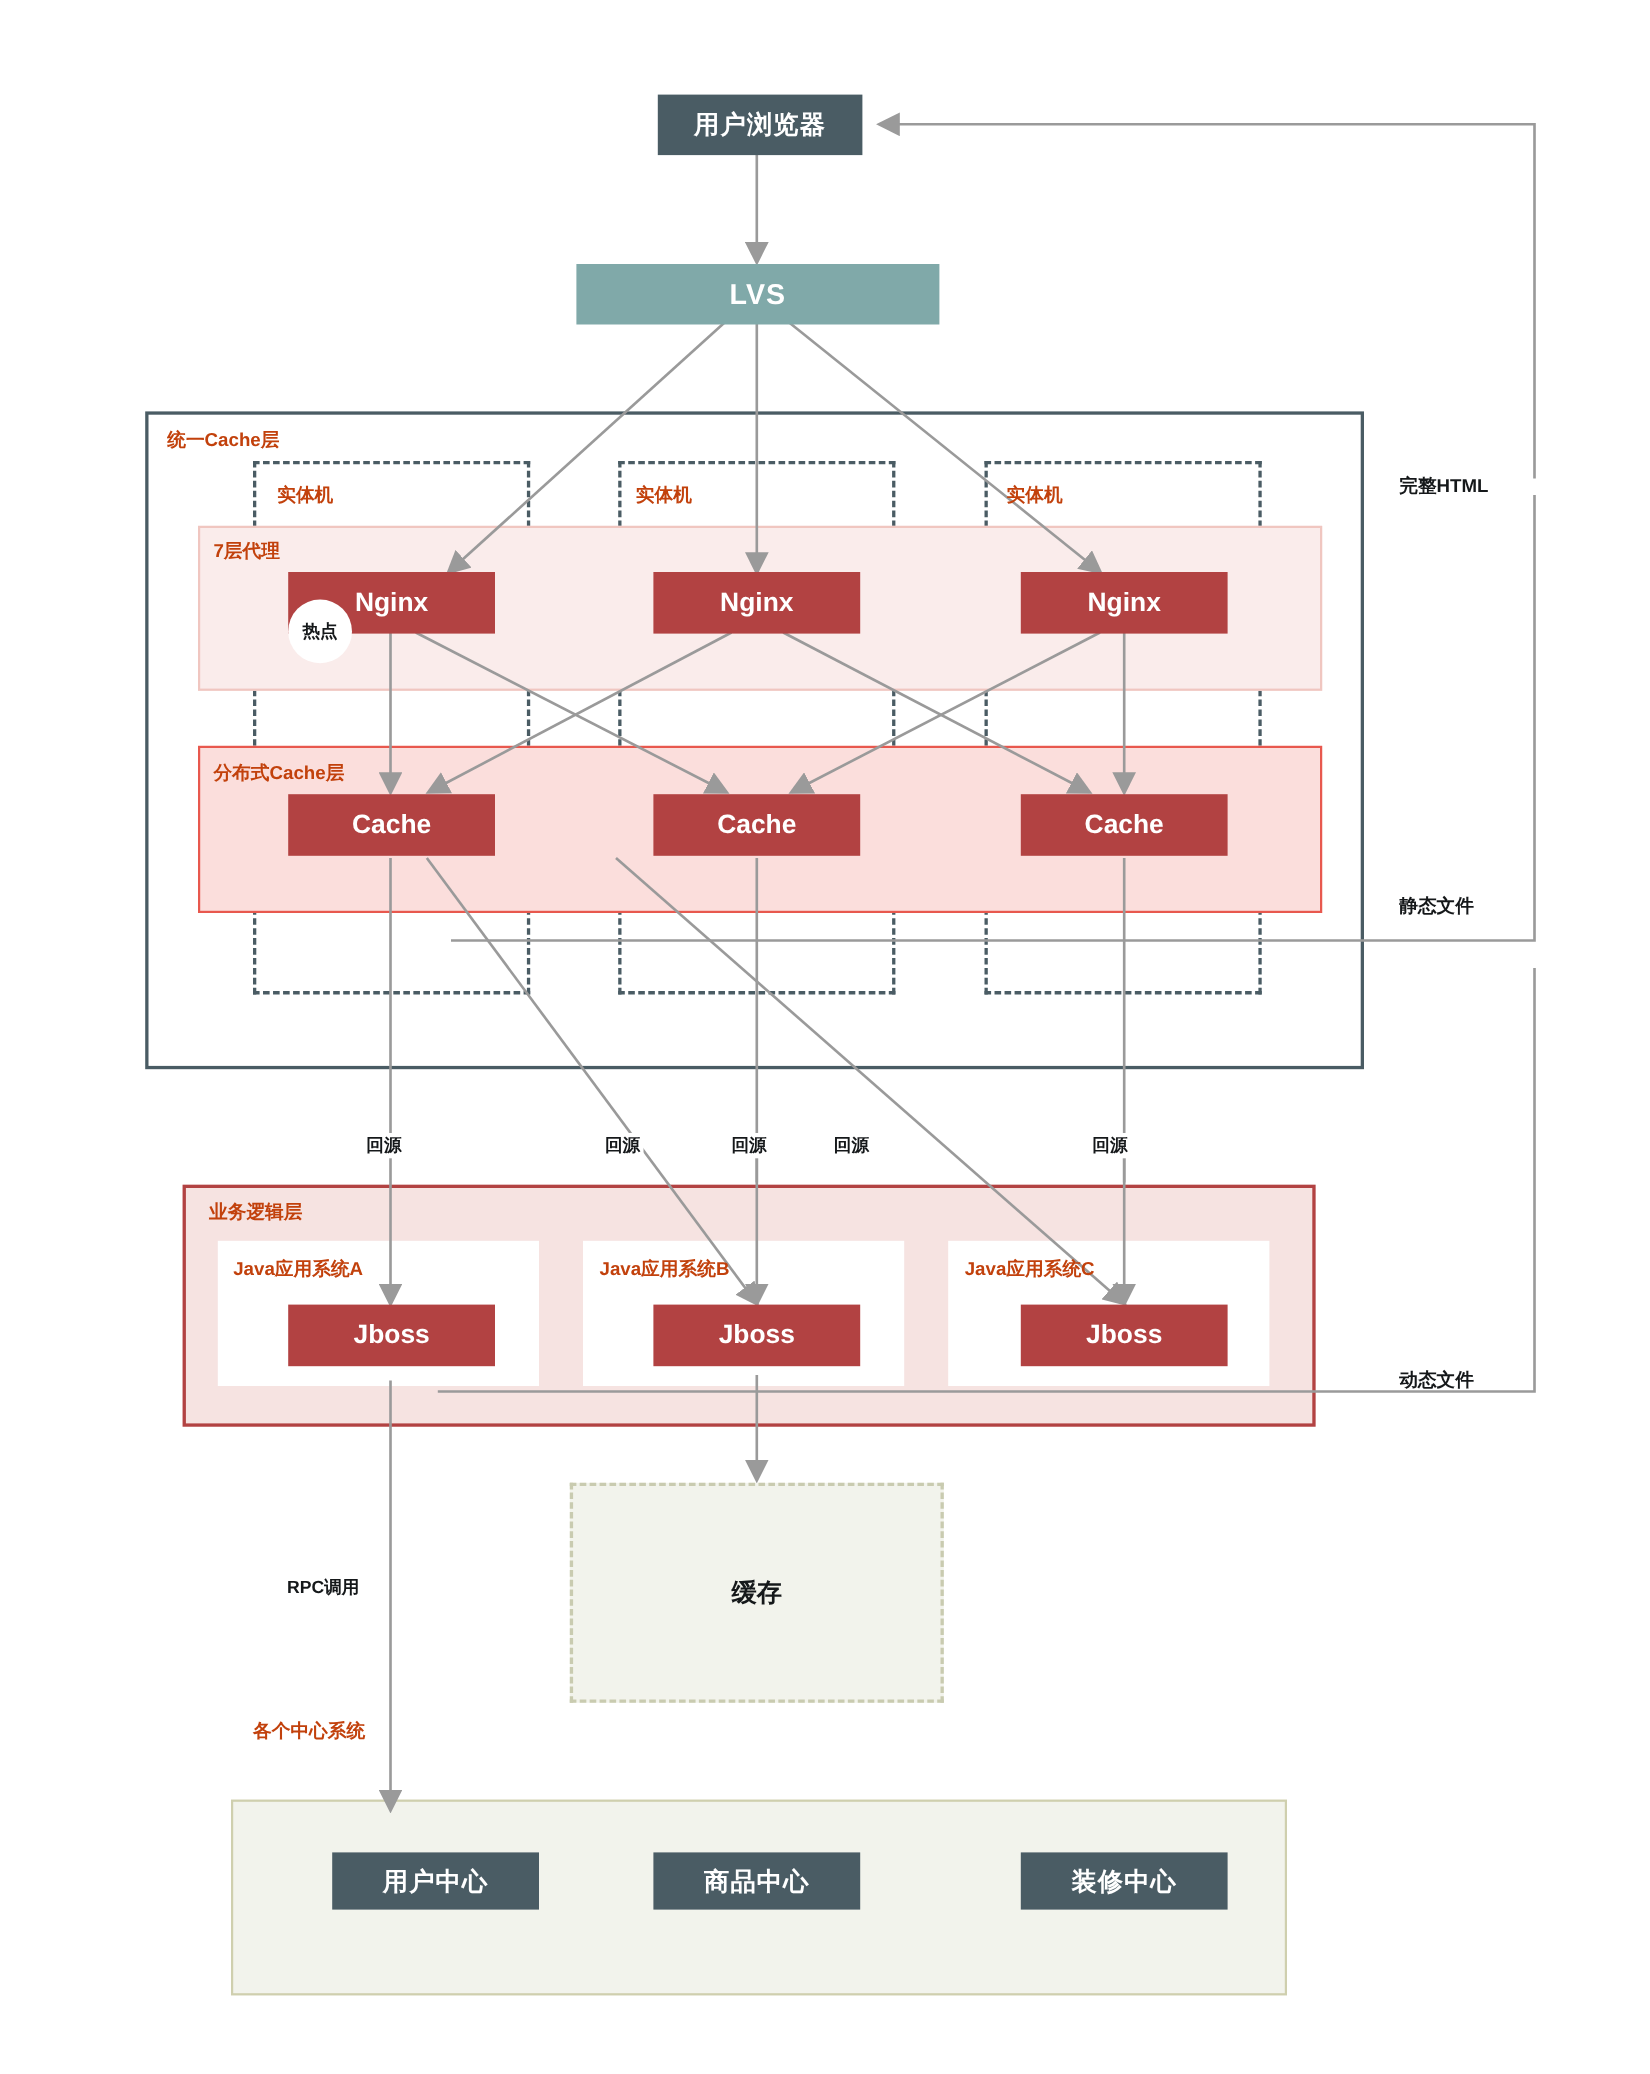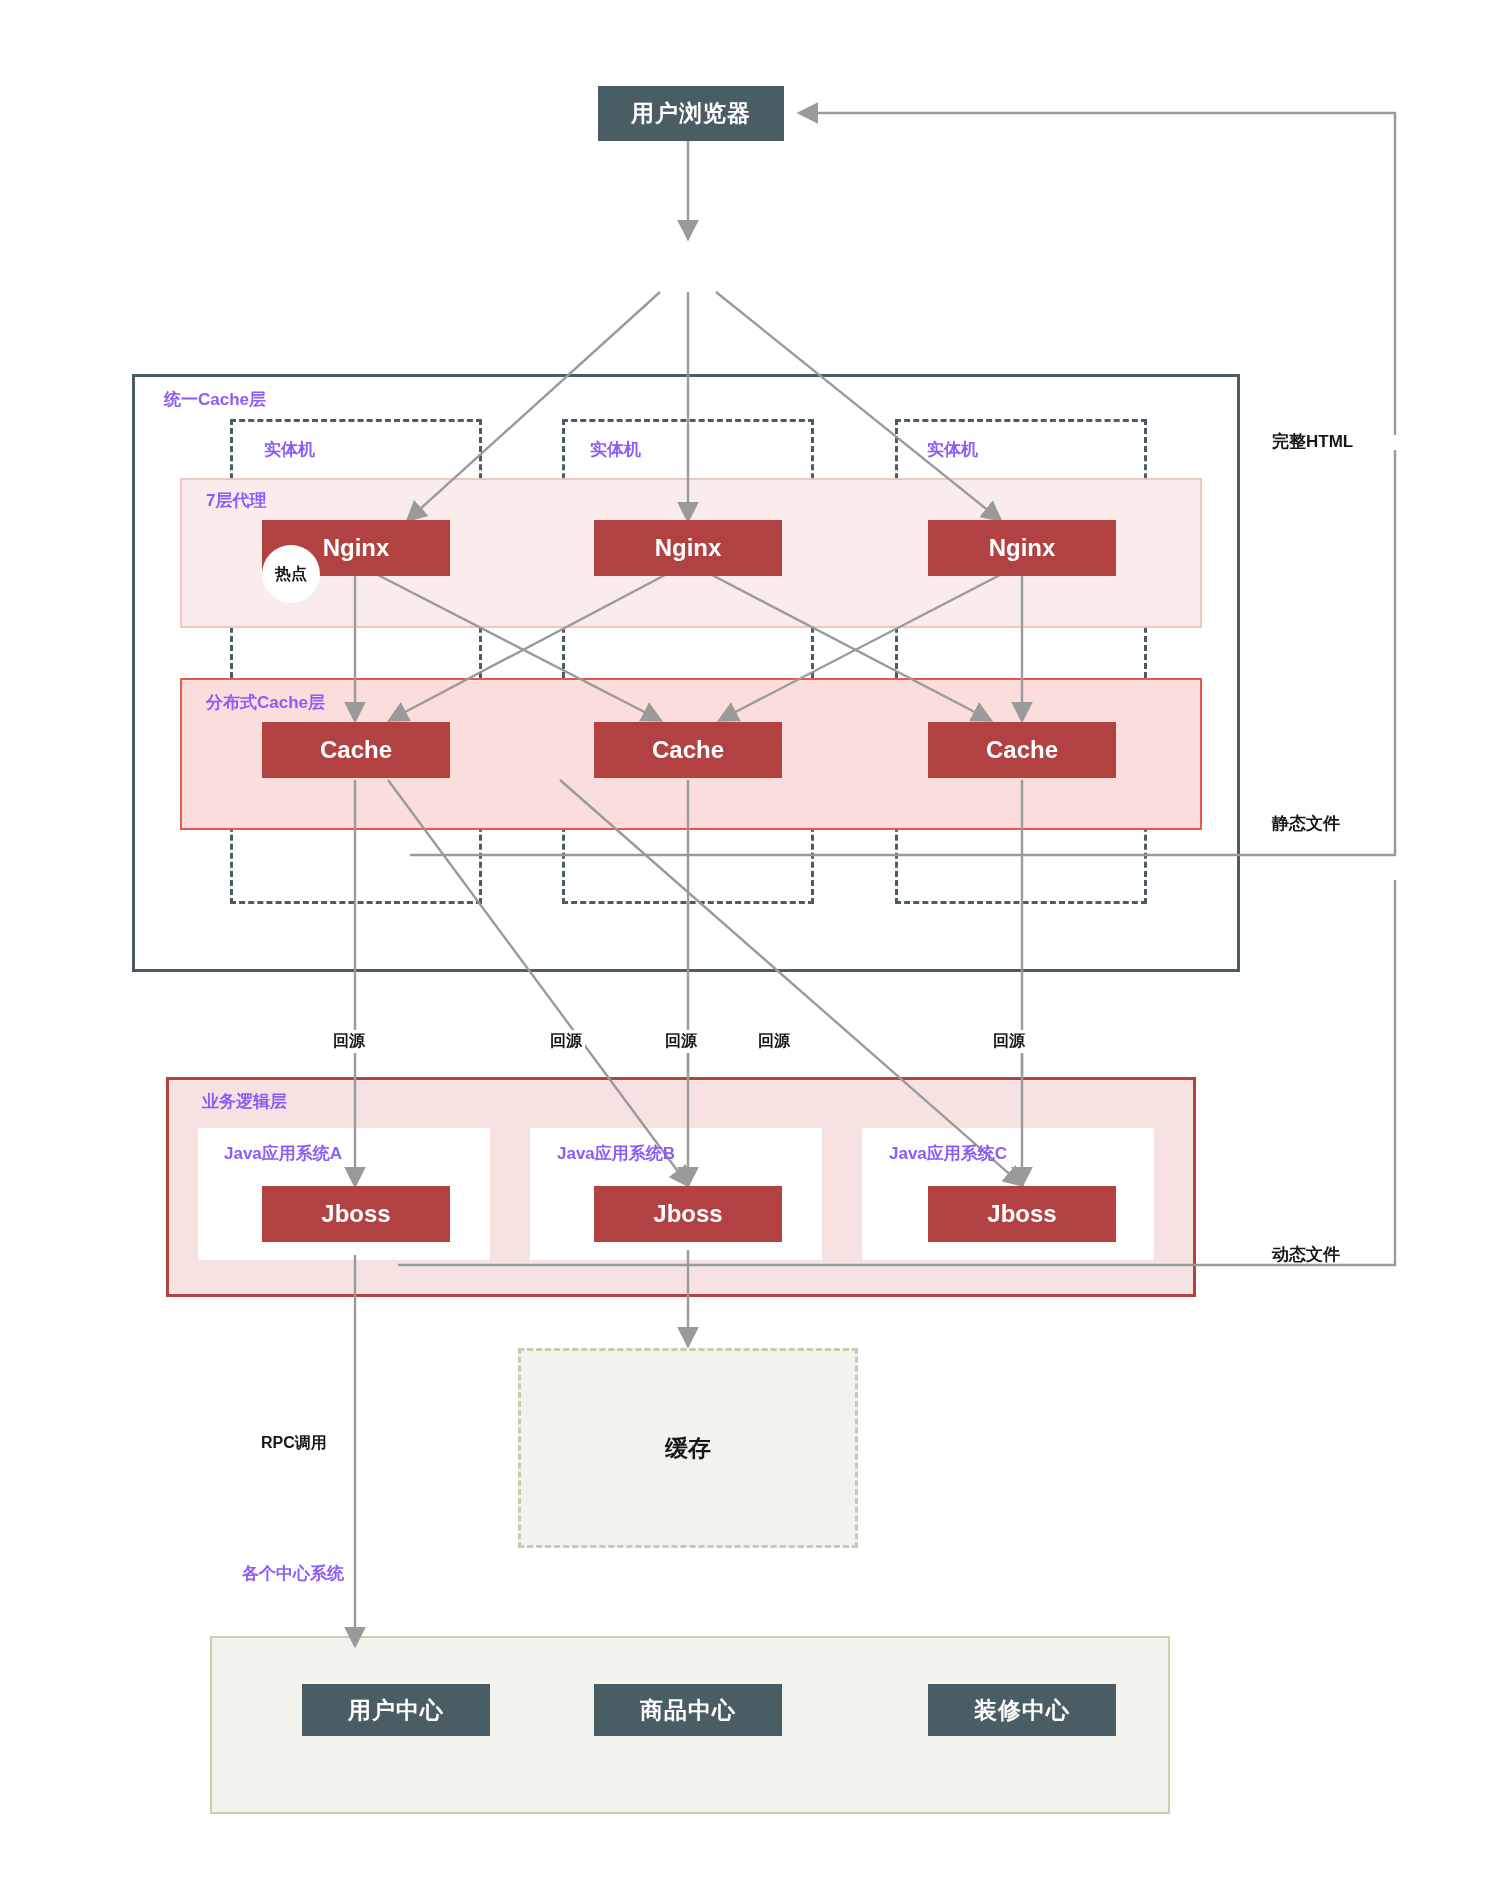--- a/index.html
+++ b/index.html
@@ -51,24 +51,23 @@
   .group {
     position: absolute;
     box-sizing: border-box;
     z-index: 1;
     text-decoration: underline;
   }
   .grp-label {
     position: absolute;
     font-size: 17px;
     font-weight: bold;
-    color: #8b5cf6;
+    color: #c2410c;
     white-space: nowrap;
     z-index: 6;
-    margin-left: 12px;
   }
   .unified-cache {
     border: 3px solid #4a5c64;
     background: #ffffff;
   }
   .phys-machine {
     border: 3px dashed #4a5c64;
     background: transparent;
     z-index: 2;
   }
@@ -197,20 +196,23 @@
 
       <path d="M398,1265 L1395,1265 L1395,1250"></path>
       <path d="M1395,1250 L1395,880"></path>
     </g>
   </svg>
 
   <div class="node node-dark" style="left:598px; top:86px; width:186px; height:55px;">
     <span>用户浏览器</span>
   </div>
 
+  <div class="node node-teal" style="left:524px; top:240px; width:330px; height:55px;">
+    <span>LVS</span>
+  </div>
 
   <div class="group unified-cache" style="left:132px; top:374px; width:1108px; height:598px;"></div>
   <div class="grp-label" style="left:152px; top:388px;">统一Cache层</div>
 
   <div class="group phys-machine" style="left:230px; top:419px; width:252px; height:485px;"></div>
   <div class="grp-label" style="left:252px; top:438px;">实体机</div>
 
   <div class="group phys-machine" style="left:562px; top:419px; width:252px; height:485px;"></div>
   <div class="grp-label" style="left:578px; top:438px;">实体机</div>
 

